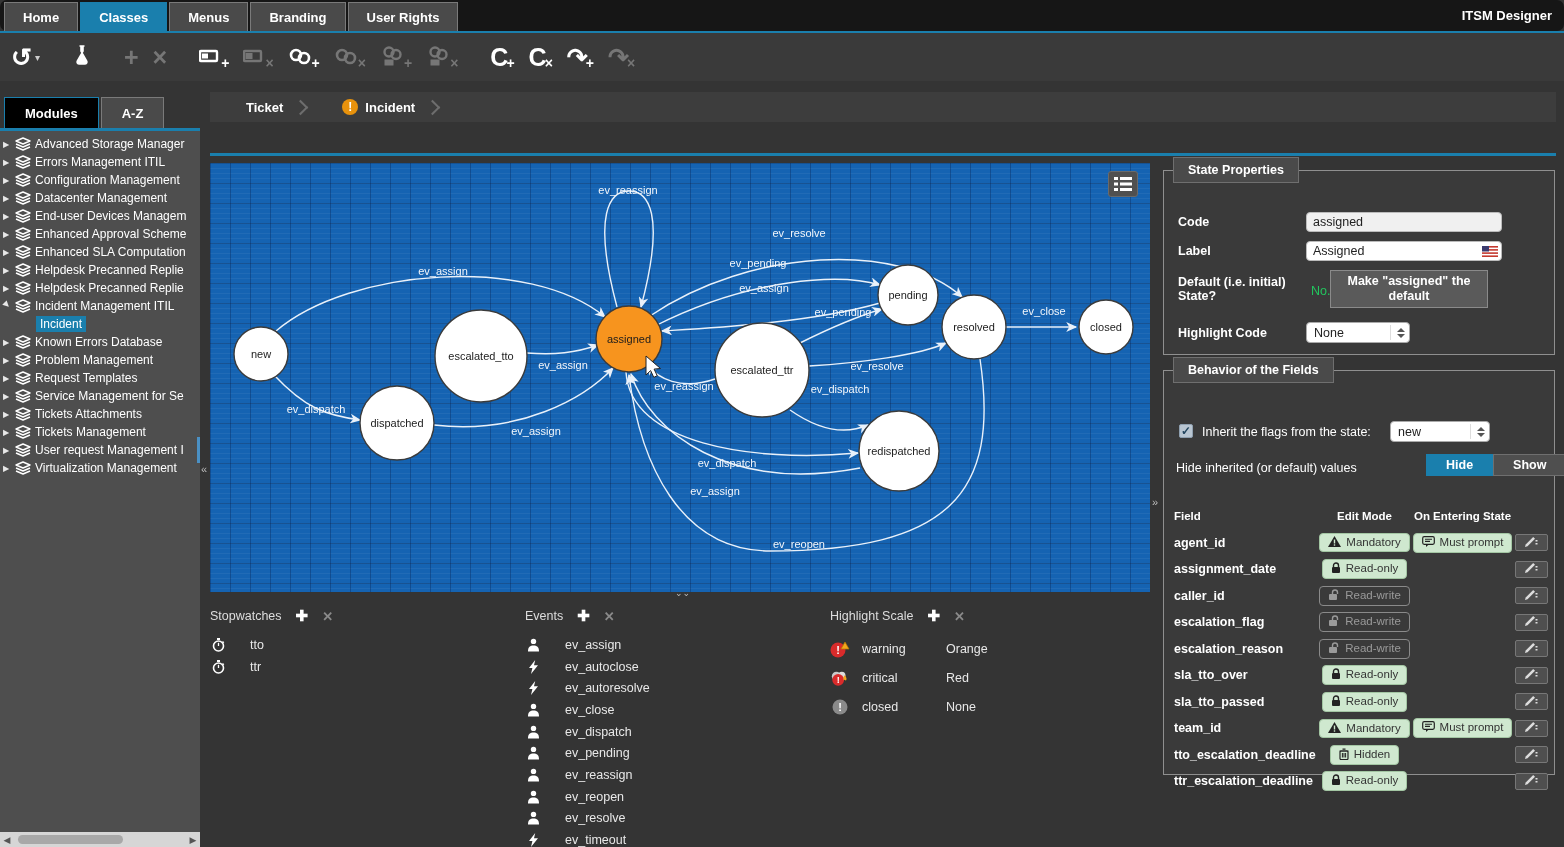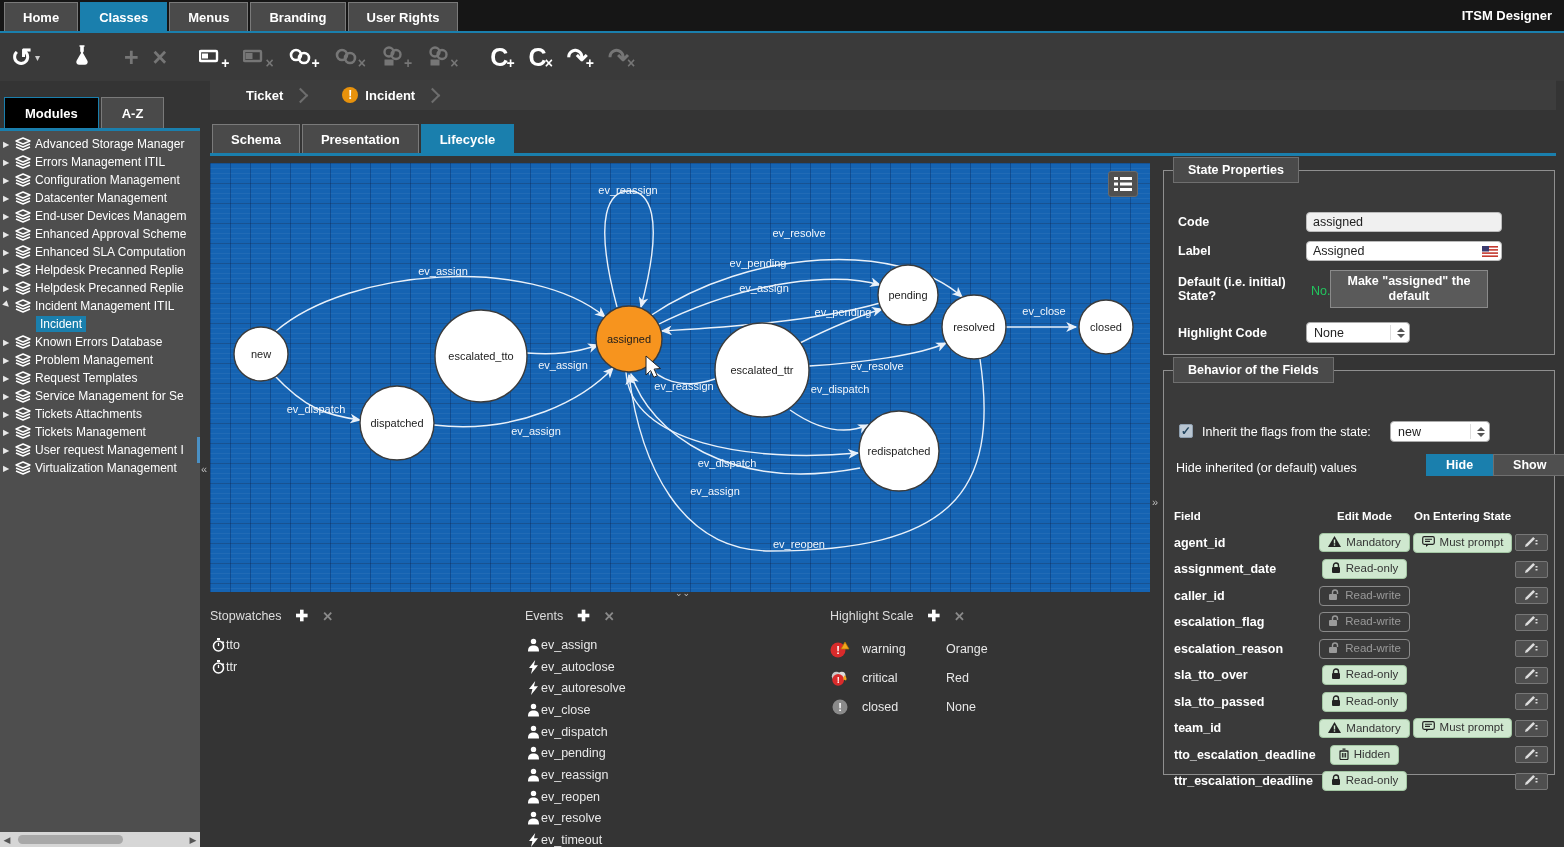--- a/index.html
+++ b/index.html
@@ -1,21 +1,21 @@
 <!DOCTYPE html>
 <html><head>
 <meta charset="utf-8">
 <style>
   * { margin:0; padding:0; box-sizing:border-box; }
   html,body { background:#222; }
   body { font-family:"Liberation Sans", sans-serif; }
   .screen { position:relative; width:1564px; height:847px; background:#343434; overflow:hidden; }
 
   
-  .topbar { position:absolute; left:0; top:0; width:1564px; height:31px; background:#161616; }
+  .topbar { position:absolute; left:0; top:0; width:1564px; height:31px; background:#161616;border-radius:7px; }
   .nav-tabs { position:absolute; left:4px; top:2px; display:flex; gap:2px; height:29px; }
   .nav-tab { height:29px; padding:0 18px; display:flex; align-items:center; background:#4a4a4a;
              border:1px solid #7a7a7a; border-bottom:none; color:#fff; font-size:13px; font-weight:bold; cursor:pointer; }
   .nav-tab.active { background:#1a7fad; border-color:#1a7fad; }
   .app-title { position:absolute; right:12px; top:0; height:31px; line-height:31px; color:#fff; font-size:13px; font-weight:bold; }
   .bluebar { position:absolute; left:0; top:31px; width:1564px; height:2px; background:#1a7fad; }
 
   
   .toolbar { position:absolute; left:0; top:33px; width:1564px; height:48px; background:#3a3a3a;
              display:flex; align-items:center; padding-left:8px; }
@@ -41,21 +41,21 @@
   .trow .licon { margin-right:4px; flex:0 0 16px; display:flex; }
   .trow.child { padding-left:36px; }
   .trow.child .sel { background:#1a7fad; padding:1px 4px; }
   .sidebar-vthumb { position:absolute; left:197px; top:437px; width:3px; height:26px; background:#4a90c4; z-index:3; }
   .hscroll { position:absolute; left:0; top:832px; width:200px; height:15px; background:#d6d6d6; z-index:3; display:flex; align-items:center; }
   .hscroll .harr { color:#555; font-size:9px; width:14px; text-align:center; cursor:pointer; }
   .hscroll .htrack { flex:1; position:relative; height:11px; }
   .hscroll .hthumb { position:absolute; left:4px; top:1px; width:105px; height:9px; background:#a8a8a8; border-radius:5px; cursor:pointer; }
 
   
-  .breadcrumb { position:absolute; left:210px; top:80px; width:1346px; height:30px; background:#3d3d3d;
+  .breadcrumb { position:absolute; left:210px; top:92px; width:1346px; height:30px; background:#3d3d3d;
                 display:flex; align-items:center; color:#fff; font-size:13px; font-weight:bold; }
   .bc-item { display:flex; align-items:center; gap:7px; padding:0 26px 0 36px; cursor:pointer; }
   .bc-chev { width:11px; height:11px; border-top:2px solid #6e6e6e; border-right:2px solid #6e6e6e; transform:rotate(45deg); margin-left:-14px; }
   .warn-ic { width:16px; height:16px; border-radius:50%; background:#e8920c; color:#fff; font-size:12px; font-weight:bold;
              display:flex; align-items:center; justify-content:center; }
   .main-tabs { position:absolute; left:212px; top:124px; display:flex; gap:2px; height:29px; z-index:2; }
   .main-tab { height:29px; padding:0 18px; display:flex; align-items:center; background:#4a4a4a;
               border:1px solid #7a7a7a; border-bottom:none; color:#fff; font-size:13px; font-weight:bold; cursor:pointer; }
   .main-tab.active { background:#1a7fad; border-color:#1a7fad; }
   .tabs-underline { position:absolute; left:210px; top:153px; width:1346px; height:3px; background:#1a7fad; }
@@ -72,21 +72,21 @@
               border-radius:3px; display:flex; align-items:center; justify-content:center; cursor:pointer; }
   .split { position:absolute; color:#bdbdbd; font-size:11px; z-index:4; cursor:col-resize; }
 
   
   .bpanel { position:absolute; color:#e8e8e8; font-size:12.5px; }
   .bpanel .bhead { display:flex; align-items:center; gap:14px; height:18px; }
   .bpanel .bhead .t { color:#ddd; }
   .bpanel .plus { color:#fff; font-weight:bold; font-size:15px; cursor:pointer; }
   .bpanel .xx { color:#8a8a8a; font-weight:bold; font-size:13px; cursor:pointer; }
   .bpanel .rows { margin-top:9px; }
-  .bpanel .brow { display:flex; align-items:center; gap:0; height:21.7px; cursor:pointer; }
+  .bpanel .brow { display:flex; align-items:center; gap:24px; height:21.7px; cursor:pointer; }
   .bpanel .brow .ic { width:16px; display:flex; justify-content:center; }
   .hlrow { display:flex; align-items:center; height:29px; gap:0; cursor:pointer; }
   .hlrow .ic { width:20px; display:flex; justify-content:center; }
   .hlrow .nm { width:84px; margin-left:12px; }
   .hlrow .val { }
 
   
   .fieldset { position:absolute; border:1px solid #8f8f8f; background:#3a3a3a; }
   .legend { position:absolute; top:-14px; left:9px; background:#4a4a4a; border:1px solid #6f6f6f; padding:5px 14px;
             color:#fff; font-size:12.5px; font-weight:bold; white-space:nowrap; }
@@ -479,25 +479,20 @@
   <div class="breadcrumb" id="breadcrumb">
       <div class="bc-item">
         <span>Ticket</span>
       </div>
       <span class="bc-chev"></span>
       <div class="bc-item">
         <span class="warn-ic">!</span>
         <span>Incident</span>
       </div>
       <span class="bc-chev"></span>
-    </div>
-  <div class="main-tabs" id="main-tabs">
-      <div class="main-tab">Schema</div>
-      <div class="main-tab">Presentation</div>
-      <div class="main-tab active">Lifecycle</div>
     </div>
   <div class="tabs-underline"></div>
 
   <div class="canvas" id="canvas">
     <div class="list-btn">
       <svg width="18" height="14" viewBox="0 0 18 14">
         <g fill="#fff">
             <rect x="0" y="0" width="4" height="3"></rect>
             <rect x="6" y="0" width="12" height="3"></rect>
         <rect x="0" y="5.5" width="4" height="3"></rect>

